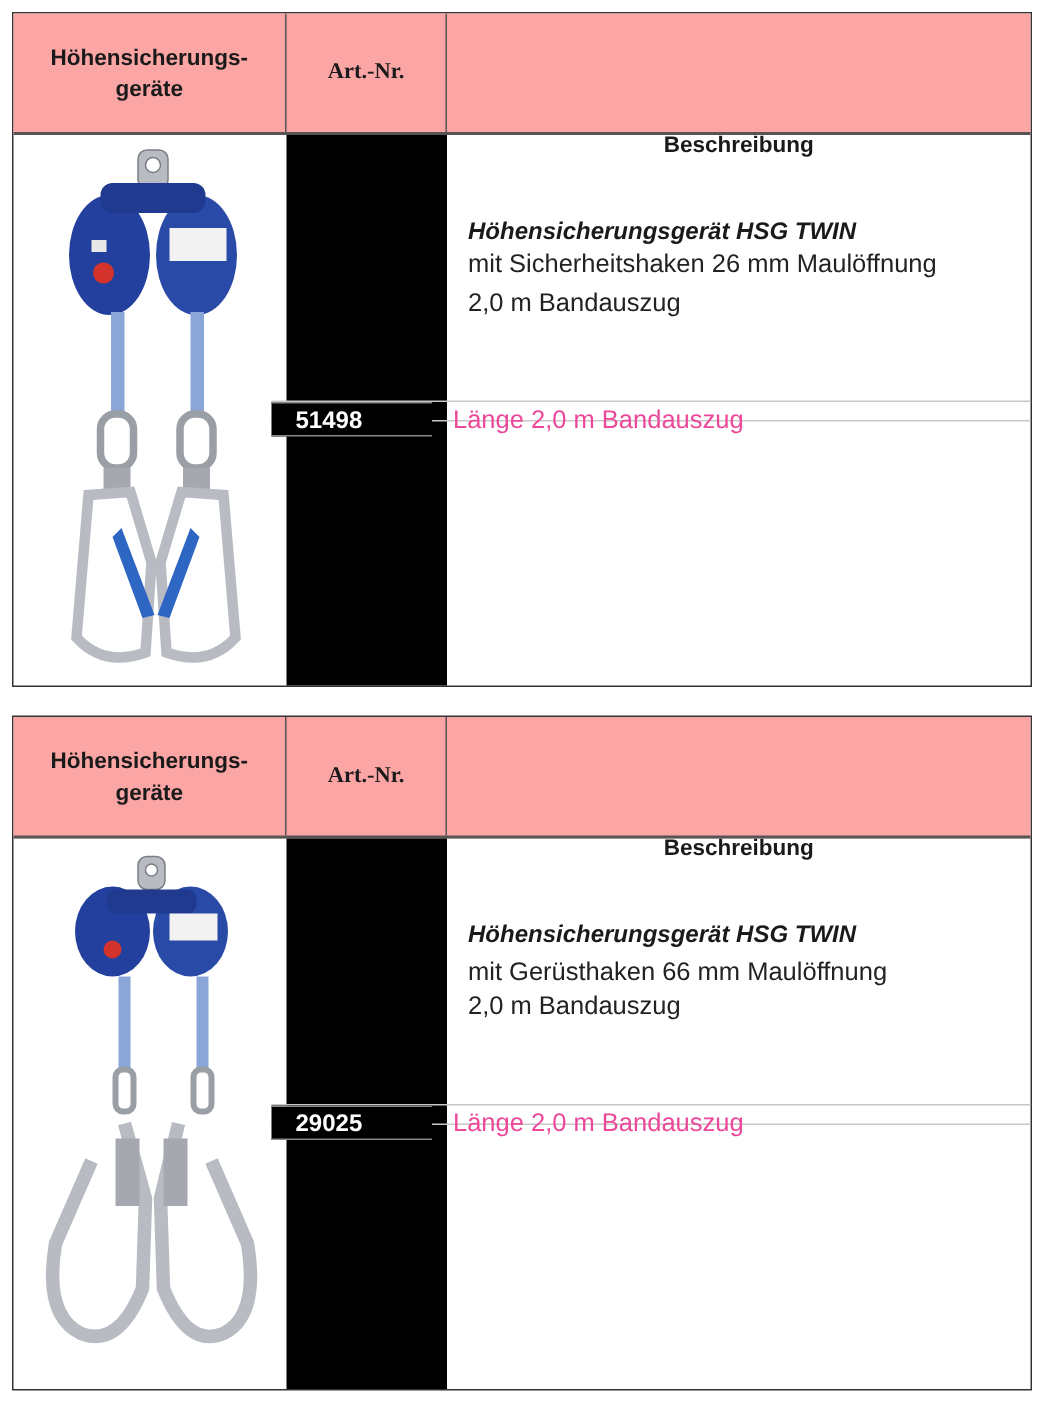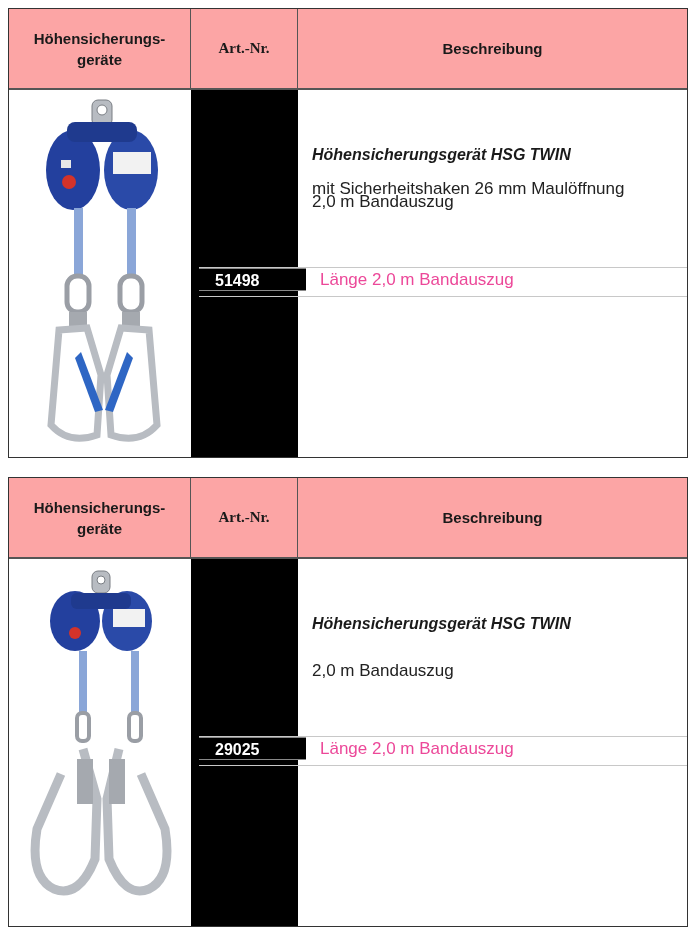--- a/index.html
+++ b/index.html
@@ -4,27 +4,27 @@
 <style>
   html, body { margin:0; padding:0; background:#ffffff; }
   body { width:700px; height:934px; position:relative; overflow:hidden;
          font-family:"DejaVu Sans Condensed","DejaVu Sans", "Liberation Sans", sans-serif; color:#1a1a1a; }
   .tbl { position:absolute; left:8px; width:680px; border:1.5px solid #333; box-sizing:border-box; background:#fff; }
   .hdr { position:absolute; left:0; top:0; width:100%; height:81px; background:#fca5a5; border-bottom:2px solid #555; box-sizing:border-box; }
   .hcell { position:absolute; top:0; height:79px; display:flex; align-items:center; justify-content:center; text-align:center;
            font-weight:bold; font-size:15px; line-height:21px; font-family:"Liberation Sans", sans-serif; color:#1a1a1a; box-sizing:border-box; }
   .h1 { left:0; width:182px; border-right:1.5px solid #555; }
   .h2 { left:182px; width:107px; border-right:1.5px solid #555;font-family:Liberation Serif, serif; }
-  .h3 { left:289px; right:0; }
+  .h3 { left:289px; right:0;margin-top:48px; }
   .imgcell { position:absolute; left:0; width:182px; bottom:0; }
   .blackcol { position:absolute; left:182px; width:107px; bottom:0; background:#000; }
   .desc { position:absolute; left:289px; right:0; bottom:0; }
   .title { position:absolute; left:14px; font-weight:bold; font-size:16px; font-family:"Liberation Sans", sans-serif;font-style:italic; }
   .line { position:absolute; left:14px; font-size:17px; font-family:"Liberation Sans", sans-serif; color:#222; }
-  .band { position:absolute; left:190px; right:0; height:30px; border-top:1.5px solid #c8c8c8; border-bottom:1.5px solid #c8c8c8; box-sizing:border-box; }
+  .band { position:absolute; left:172px; right:0; height:14px; border-top:1.5px solid #c8c8c8; border-bottom:1.5px solid #c8c8c8; box-sizing:border-box; }
   .artnr { position:absolute; left:0; top:0; width:107px; height:23px; background:#000; color:#fff; font-weight:bold; font-size:16px;
            font-family:"Liberation Sans", sans-serif; padding-left:16px; box-sizing:border-box; line-height:23px;
            border-top:1.5px solid #888; border-bottom:1.5px solid #888; }
   .bandtxt { position:absolute; left:121px; top:1px; font-size:17px; font-family:"Liberation Sans", sans-serif; color:#ec4899; line-height:22px; }
   svg { display:block; }
 </style>
 </head>
 <body>
 
 <div class="tbl" style="top:8px;height:450px;">
@@ -64,21 +64,21 @@
       <path d="M140 240 L112 238 L98 285 L102 345 Q130 355 148 335 Z" fill="none" stroke="#b8bcc2" stroke-width="7"></path>
       <path d="M72 262 L94 320 L86 322 L66 268 Z" fill="#2e66c4"></path>
       <path d="M118 262 L96 320 L104 322 L124 268 Z" fill="#2e66c4"></path>
     </svg>
   </div>
 
   <div class="blackcol" style="top:81px;"></div>
 
   <div class="desc" style="top:81px;">
     <div class="title" style="top:56px;">Höhensicherungsgerät HSG TWIN</div>
-    <div class="line" style="top:89px;">mit Sicherheitshaken 26 mm Maulöffnung</div>
+    <div class="line" style="top:76px;">mit Sicherheitshaken 26 mm Maulöffnung</div>
     <div class="line" style="top:102px;">2,0 m Bandauszug</div>
   </div>
 
   <div class="band" style="top:258px;">
     <div class="artnr">51498</div>
     <div class="bandtxt">Länge  2,0 m Bandauszug</div>
   </div>
 </div>
 
 <div class="tbl" style="top:477px;height:450px;">
@@ -110,20 +110,21 @@
       <path d="M110 190 L98 240 L100 300 Q116 340 140 330 Q164 318 156 270 L132 215" fill="none" stroke="#b8bcc2" stroke-width="9"></path>
       <rect x="68" y="200" width="16" height="45" fill="#a5a9af"></rect>
       <rect x="100" y="200" width="16" height="45" fill="#a5a9af"></rect>
     </svg>
   </div>
 
   <div class="blackcol" style="top:81px;"></div>
 
   <div class="desc" style="top:81px;">
     <div class="title" style="top:56px;">Höhensicherungsgerät HSG TWIN</div>
+    <div class="line" style="top:79px;">mit Gerüsthaken 66 mm Maulöffnung</div>
     <div class="line" style="top:102px;">2,0 m Bandauszug</div>
   </div>
 
   <div class="band" style="top:258px;">
     <div class="artnr">29025</div>
     <div class="bandtxt">Länge  2,0 m Bandauszug</div>
   </div>
 </div>
 
 </body></html>

